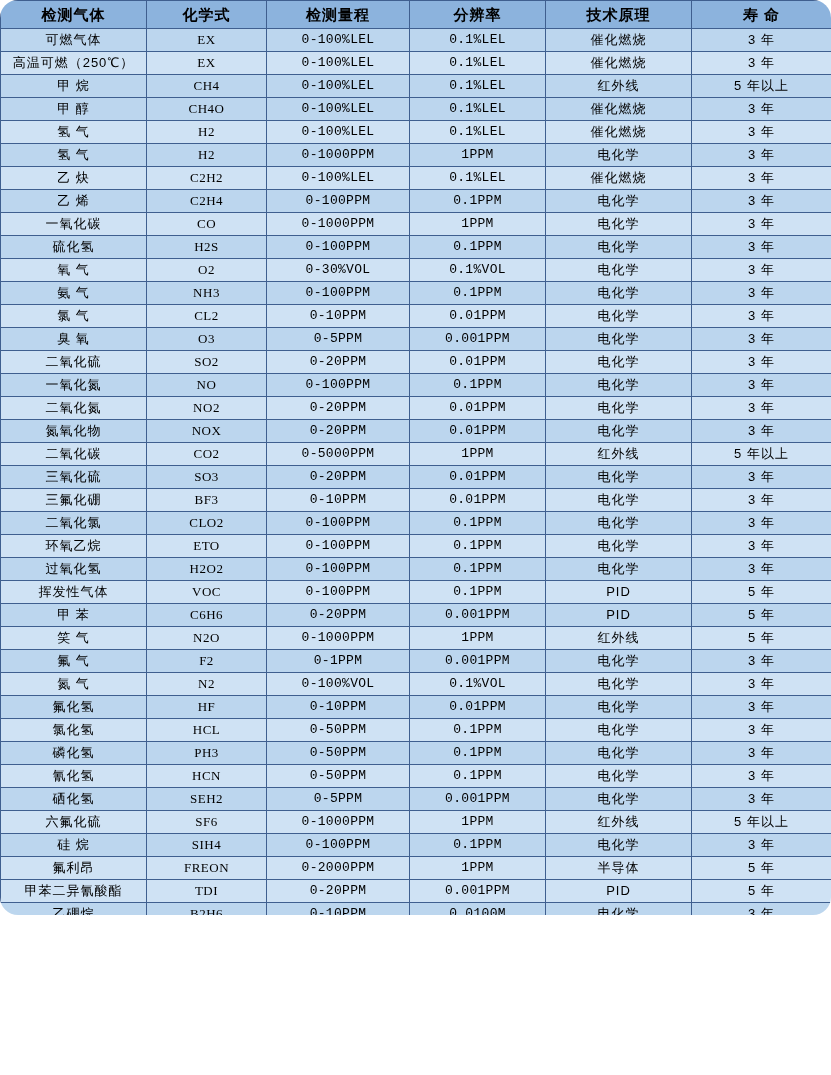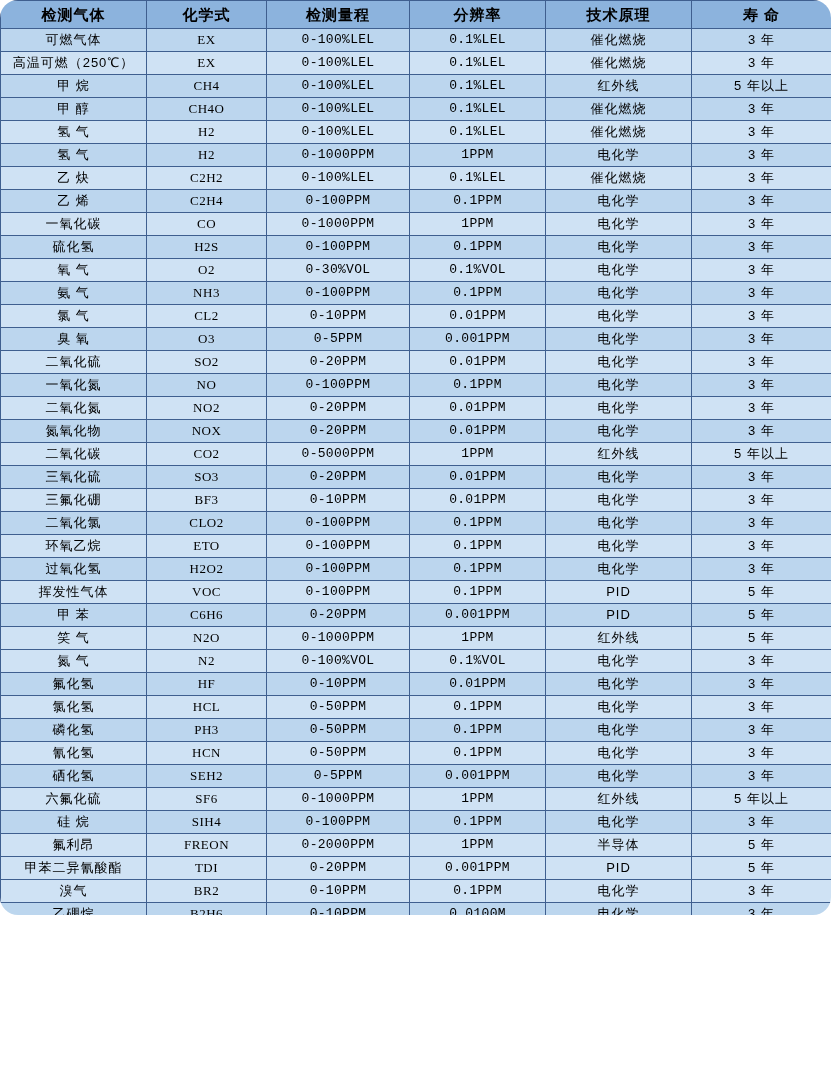--- a/index.html
+++ b/index.html
@@ -305,20 +305,28 @@
           <td class="cn">5 年</td>
         </tr>
         <tr class="alt">
           <td class="cn">笑 气</td>
           <td class="code">N2O</td>
           <td class="num">0-1000PPM</td>
           <td class="num">1PPM</td>
           <td class="cn">红外线</td>
           <td class="cn">5 年</td>
         </tr>
+        <tr>
+          <td class="cn">氟 气</td>
+          <td class="code">F2</td>
+          <td class="num">0-1PPM</td>
+          <td class="num">0.001PPM</td>
+          <td class="cn">电化学</td>
+          <td class="cn">3 年</td>
+        </tr>
         <tr class="alt">
           <td class="cn">氮 气</td>
           <td class="code">N2</td>
           <td class="num">0-100%VOL</td>
           <td class="num">0.1%VOL</td>
           <td class="cn">电化学</td>
           <td class="cn">3 年</td>
         </tr>
         <tr>
           <td class="cn">氟化氢</td>
@@ -384,28 +392,20 @@
           <td class="cn">半导体</td>
           <td class="cn">5 年</td>
         </tr>
         <tr class="alt">
           <td class="cn">甲苯二异氰酸酯</td>
           <td class="code">TDI</td>
           <td class="num">0-20PPM</td>
           <td class="num">0.001PPM</td>
           <td class="cn">PID</td>
           <td class="cn">5 年</td>
-        </tr>
-        <tr class="alt">
-          <td class="cn">溴气</td>
-          <td class="code">BR2</td>
-          <td class="num">0-10PPM</td>
-          <td class="num">0.1PPM</td>
-          <td class="cn">电化学</td>
-          <td class="cn">3 年</td>
         </tr>
         <tr>
           <td class="cn">乙硼烷</td>
           <td class="code">B2H6</td>
           <td class="num">0-10PPM</td>
           <td class="num">0.0100M</td>
           <td class="cn">电化学</td>
           <td class="cn">3 年</td>
         </tr>
         <tr class="alt">

